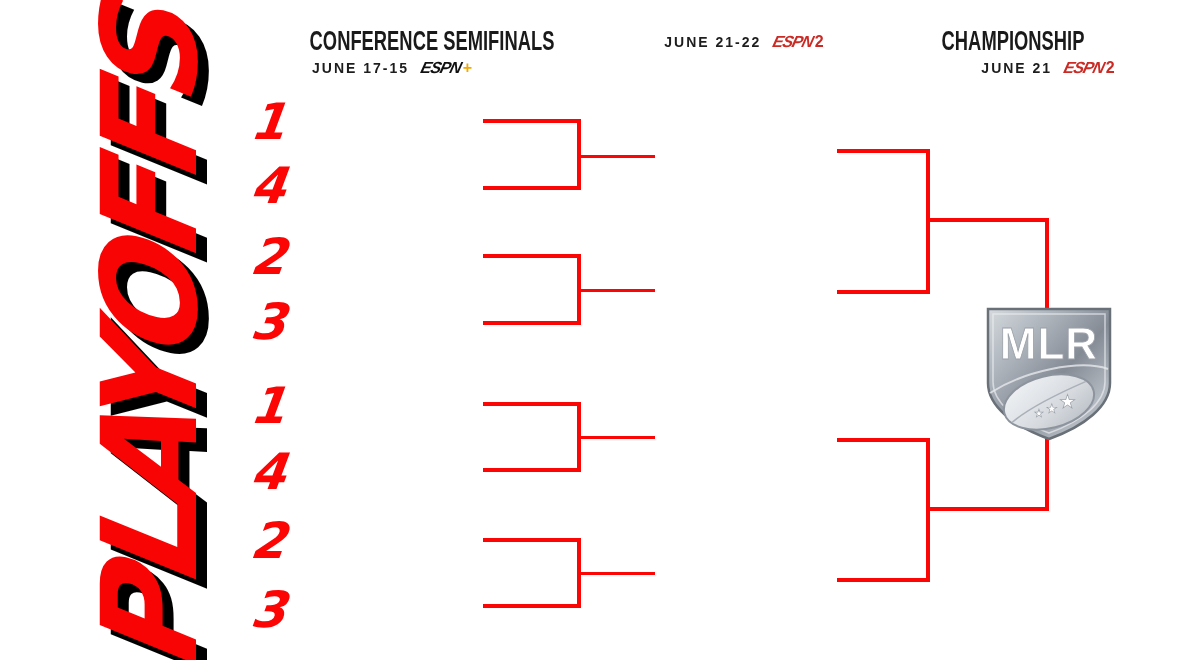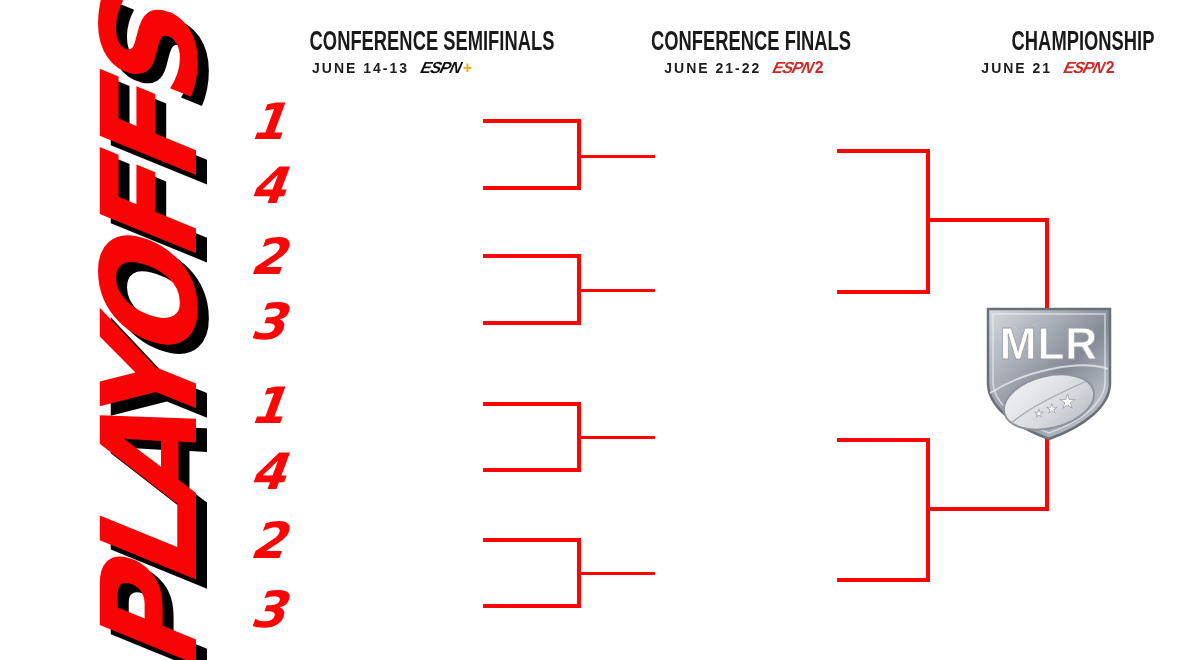--- a/index.html
+++ b/index.html
@@ -11,21 +11,21 @@
     position:absolute;left:150px;top:332px;
     transform:translate(-50%,-50%) rotate(-90deg) skewX(-12deg);
     font-family:"DejaVu Sans",sans-serif;
     font-style:italic;font-weight:bold;
     font-size:132px;letter-spacing:-12px;white-space:nowrap;
     text-shadow:-7px 11px 0 #000;
     line-height:1;
   }
 
   
-  .col-header{position:absolute;top:28px;width:280px;text-align:right;}
+  .col-header{position:absolute;top:28px;width:280px;text-align:left;}
   .col-title{display:inline-block;transform:scaleX(0.68);transform-origin:center;
     font-weight:bold;font-size:27px;line-height:26px;white-space:nowrap;color:#1a1a1a;
     font-family:"Liberation Sans",sans-serif;}
   .date-row{margin-top:5px;display:flex;justify-content:center;align-items:center;gap:12px;}
   .date-text{font-weight:bold;font-size:14px;letter-spacing:2px;color:#1d1d1d;white-space:nowrap;}
   .espn-word{display:inline-block;font-style:italic;font-weight:bold;font-size:16px;
     letter-spacing:-1px;transform:skewX(-14deg);font-family:"Liberation Sans",sans-serif;}
   .espn-suffix{display:inline-block;font-weight:bold;font-size:16px;margin-left:2px;}
   .net-logo{display:inline-flex;align-items:center;}
 
@@ -43,30 +43,29 @@
 </head>
 <body>
 
 <div id="stage">
 
   <div class="playoffs" style="color: rgb(249, 4, 4);">PLAYOFFS</div>
 
   <div class="col-header" style="left:252px;">
     <div><span class="col-title">CONFERENCE SEMIFINALS</span></div>
     <div class="date-row">
-      <span class="date-text">JUNE 14-13</span>
+      <span class="date-text">JUNE 17-15</span>
       <span class="net-logo">
         <span class="espn-word espn-black" style="color: rgb(17, 17, 17);">ESPN</span>
         <span class="espn-suffix espn-gold" style="color: rgb(242, 169, 0);">+</span>
       </span>
     </div>
   </div>
 
   <div class="col-header" style="left:604px;">
-    <div><span class="col-title">CONFERENCE FINALS</span></div>
     <div class="date-row">
       <span class="date-text">JUNE 21-22</span>
       <span class="net-logo">
         <span class="espn-word espn-red" style="color: rgb(202, 43, 37);">ESPN</span>
         <span class="espn-suffix espn-red" style="color: rgb(202, 43, 37);">2</span>
       </span>
     </div>
   </div>
 
   <div class="col-header" style="left:908px;">

